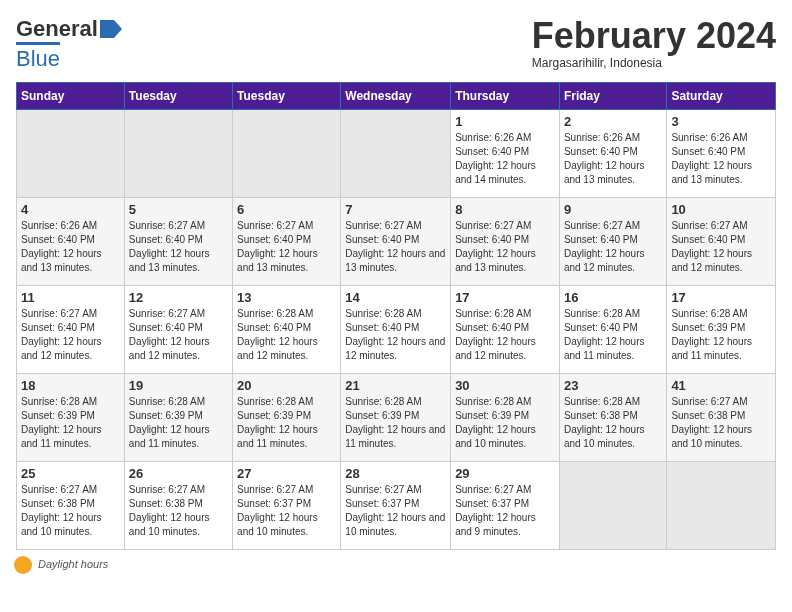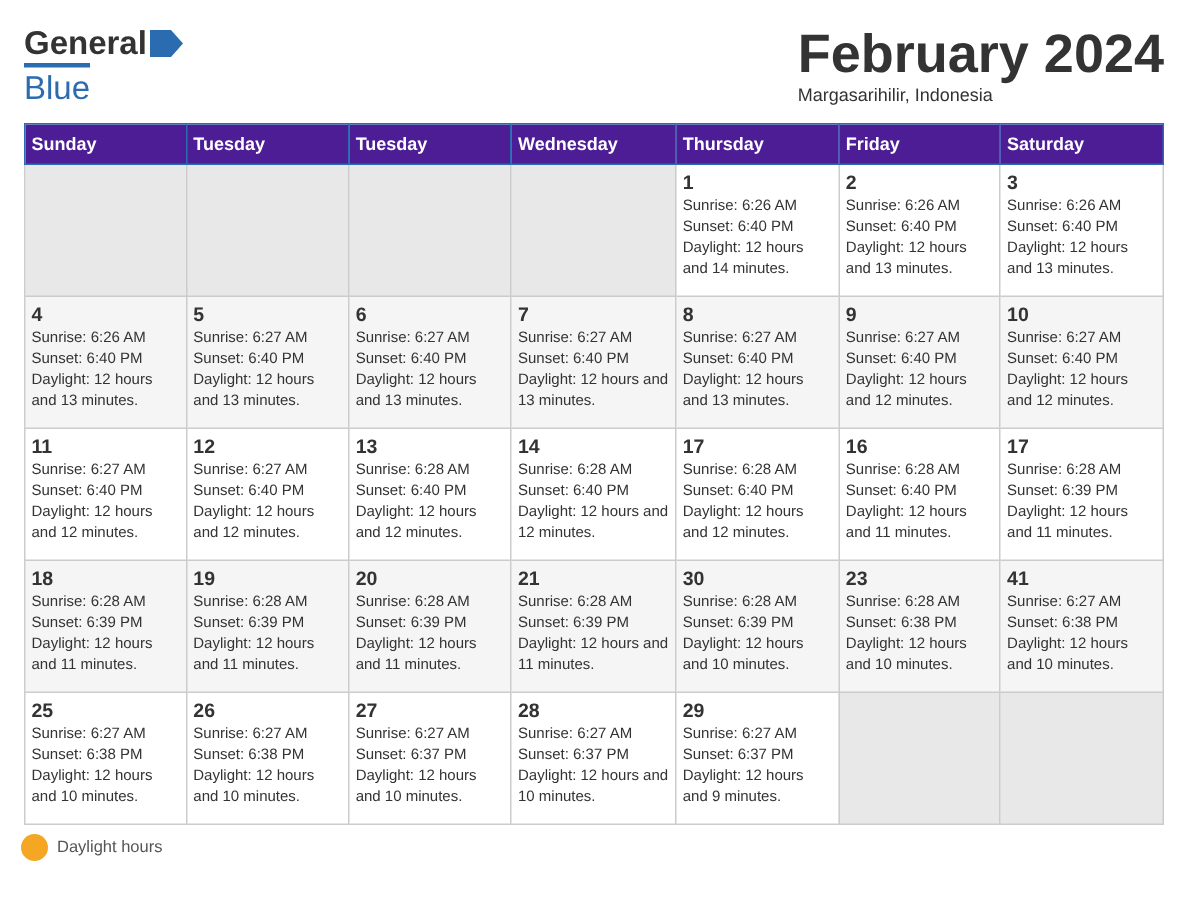--- a/index.html
+++ b/index.html
@@ -81,22 +81,23 @@
       background: #e8e8e8 !important;
     }
     .footer {
       margin-top: 8px;
       font-size: 11px;
       color: #555;
       text-align: left;
     }
     .footer-row {
       display: flex;
-      align-items: center;
+      align-items: flex-start;
       gap: 8px;
+      font-style: italic;
     }
     .sun-icon {
       display: inline-block;
       width: 14px;
       height: 14px;
       background: #f5a623;
       border-radius: 50%;
       box-shadow: 0 0 0 2px #f5a623;
     }
   </style>

